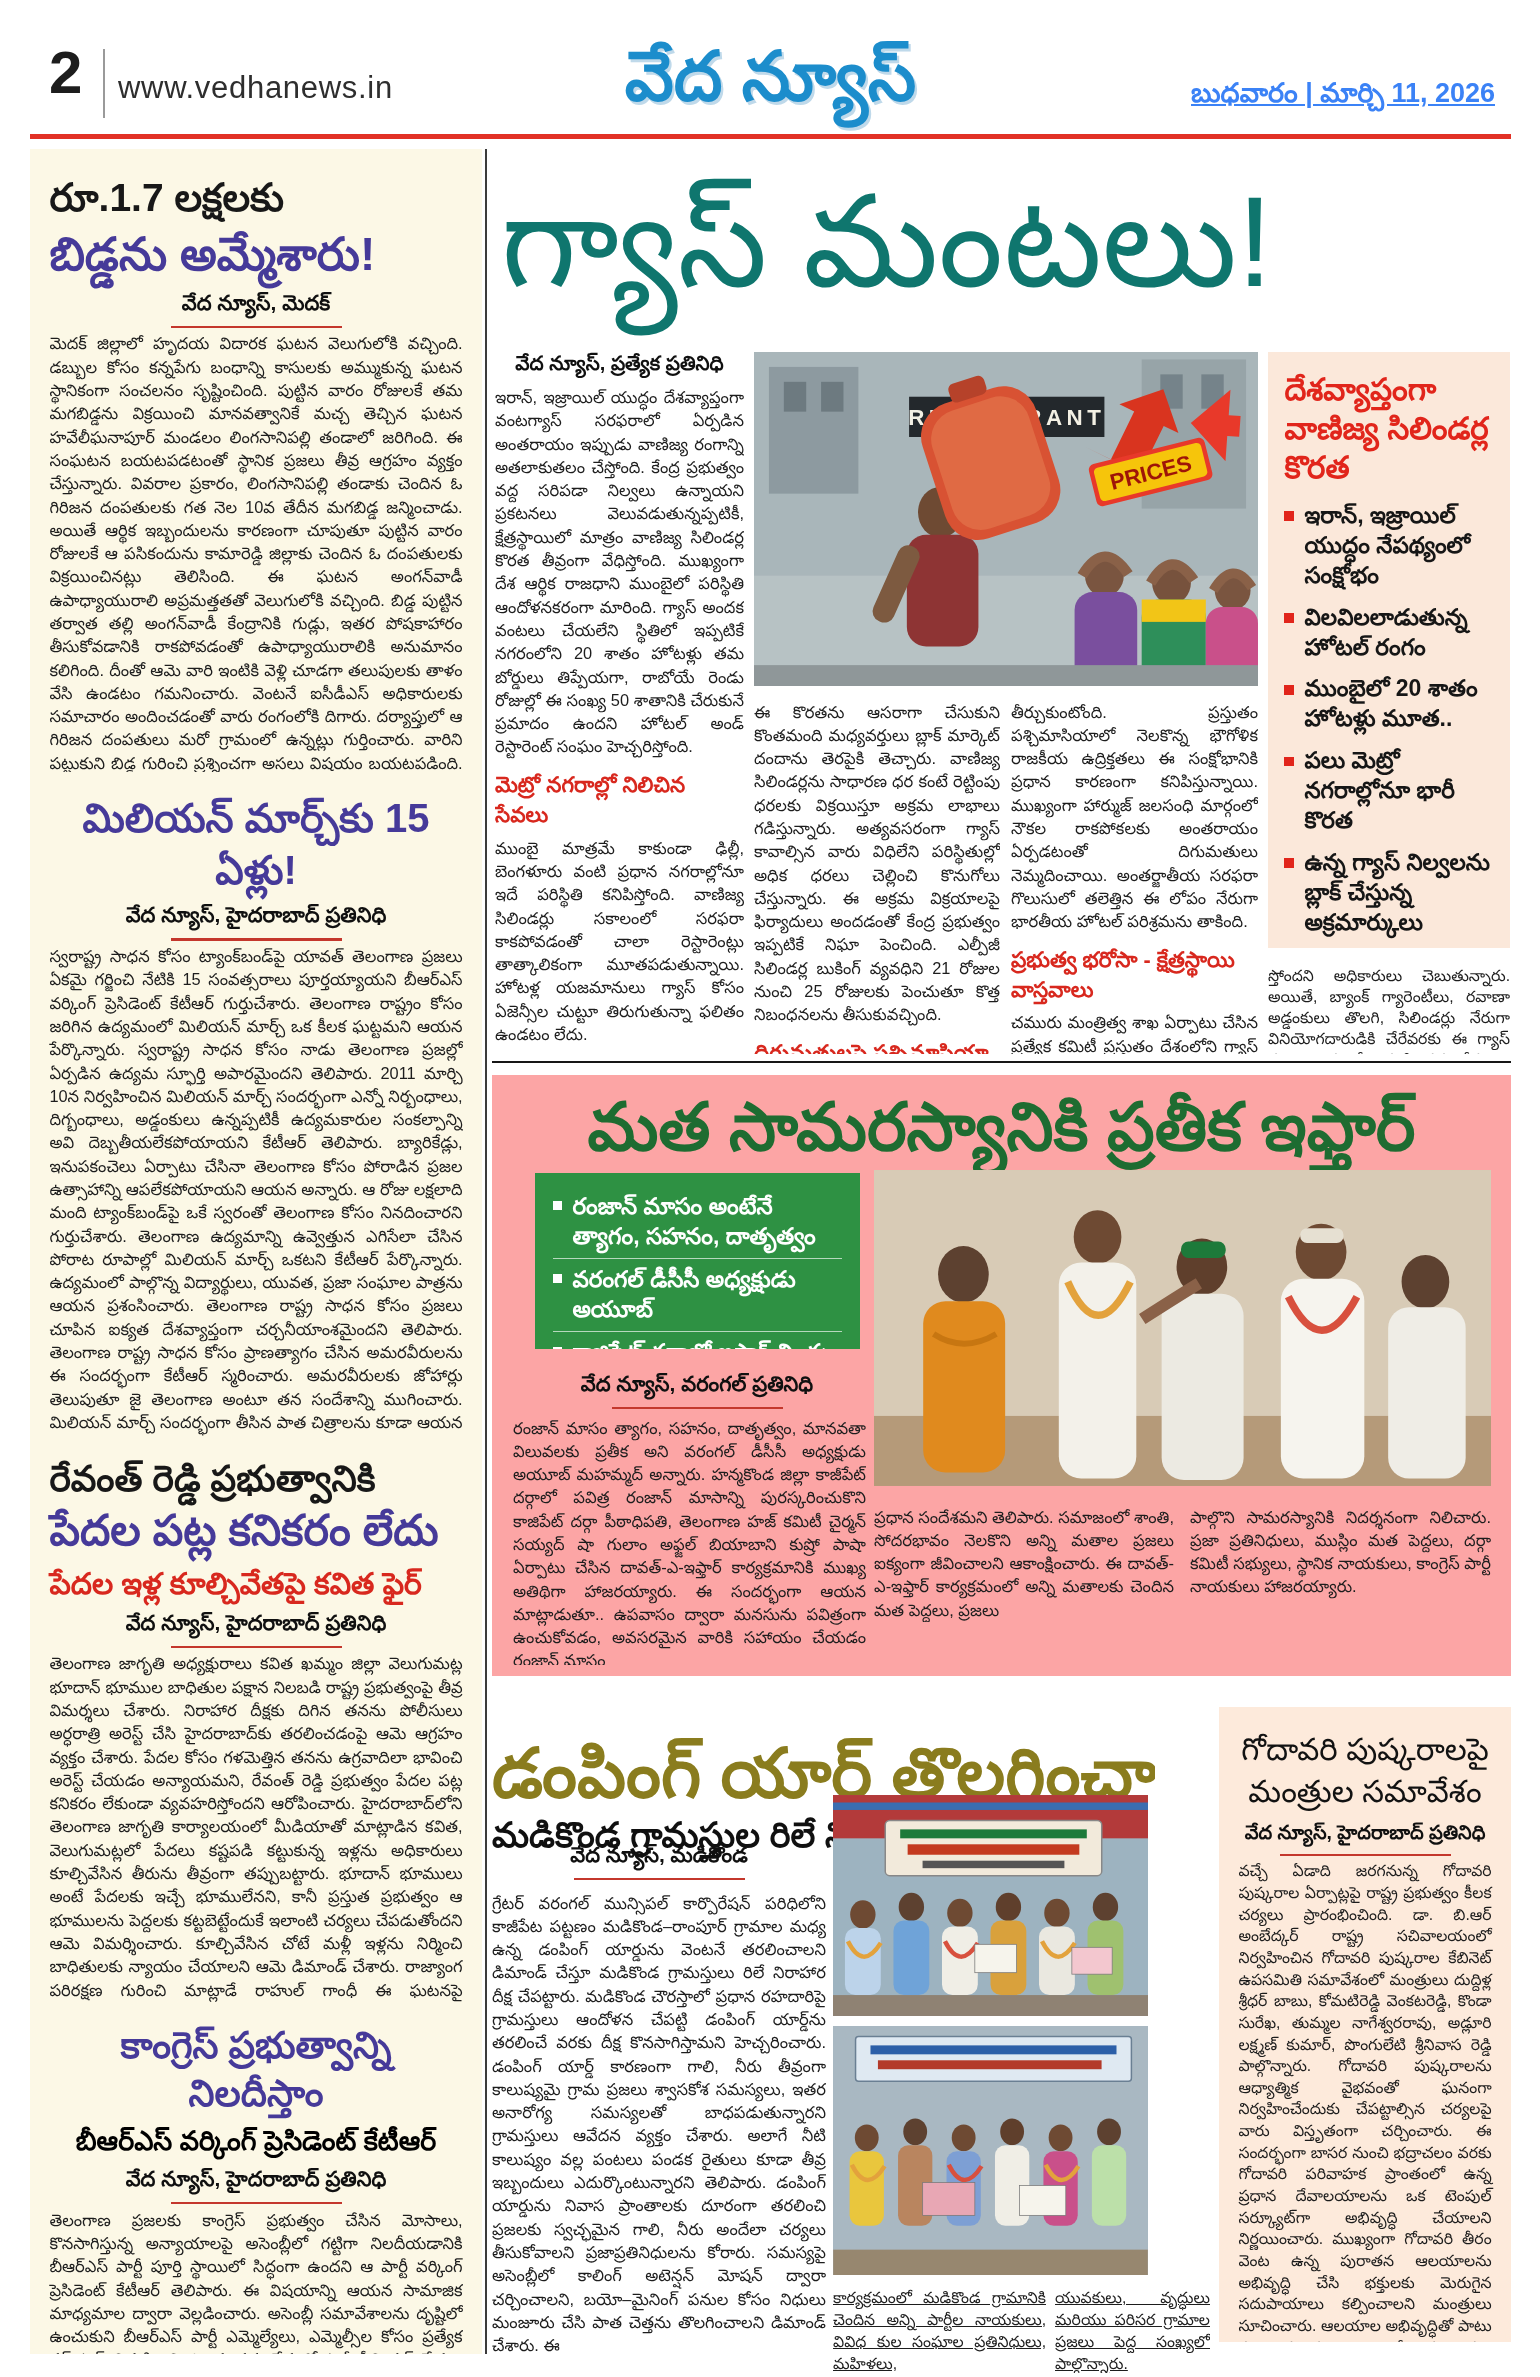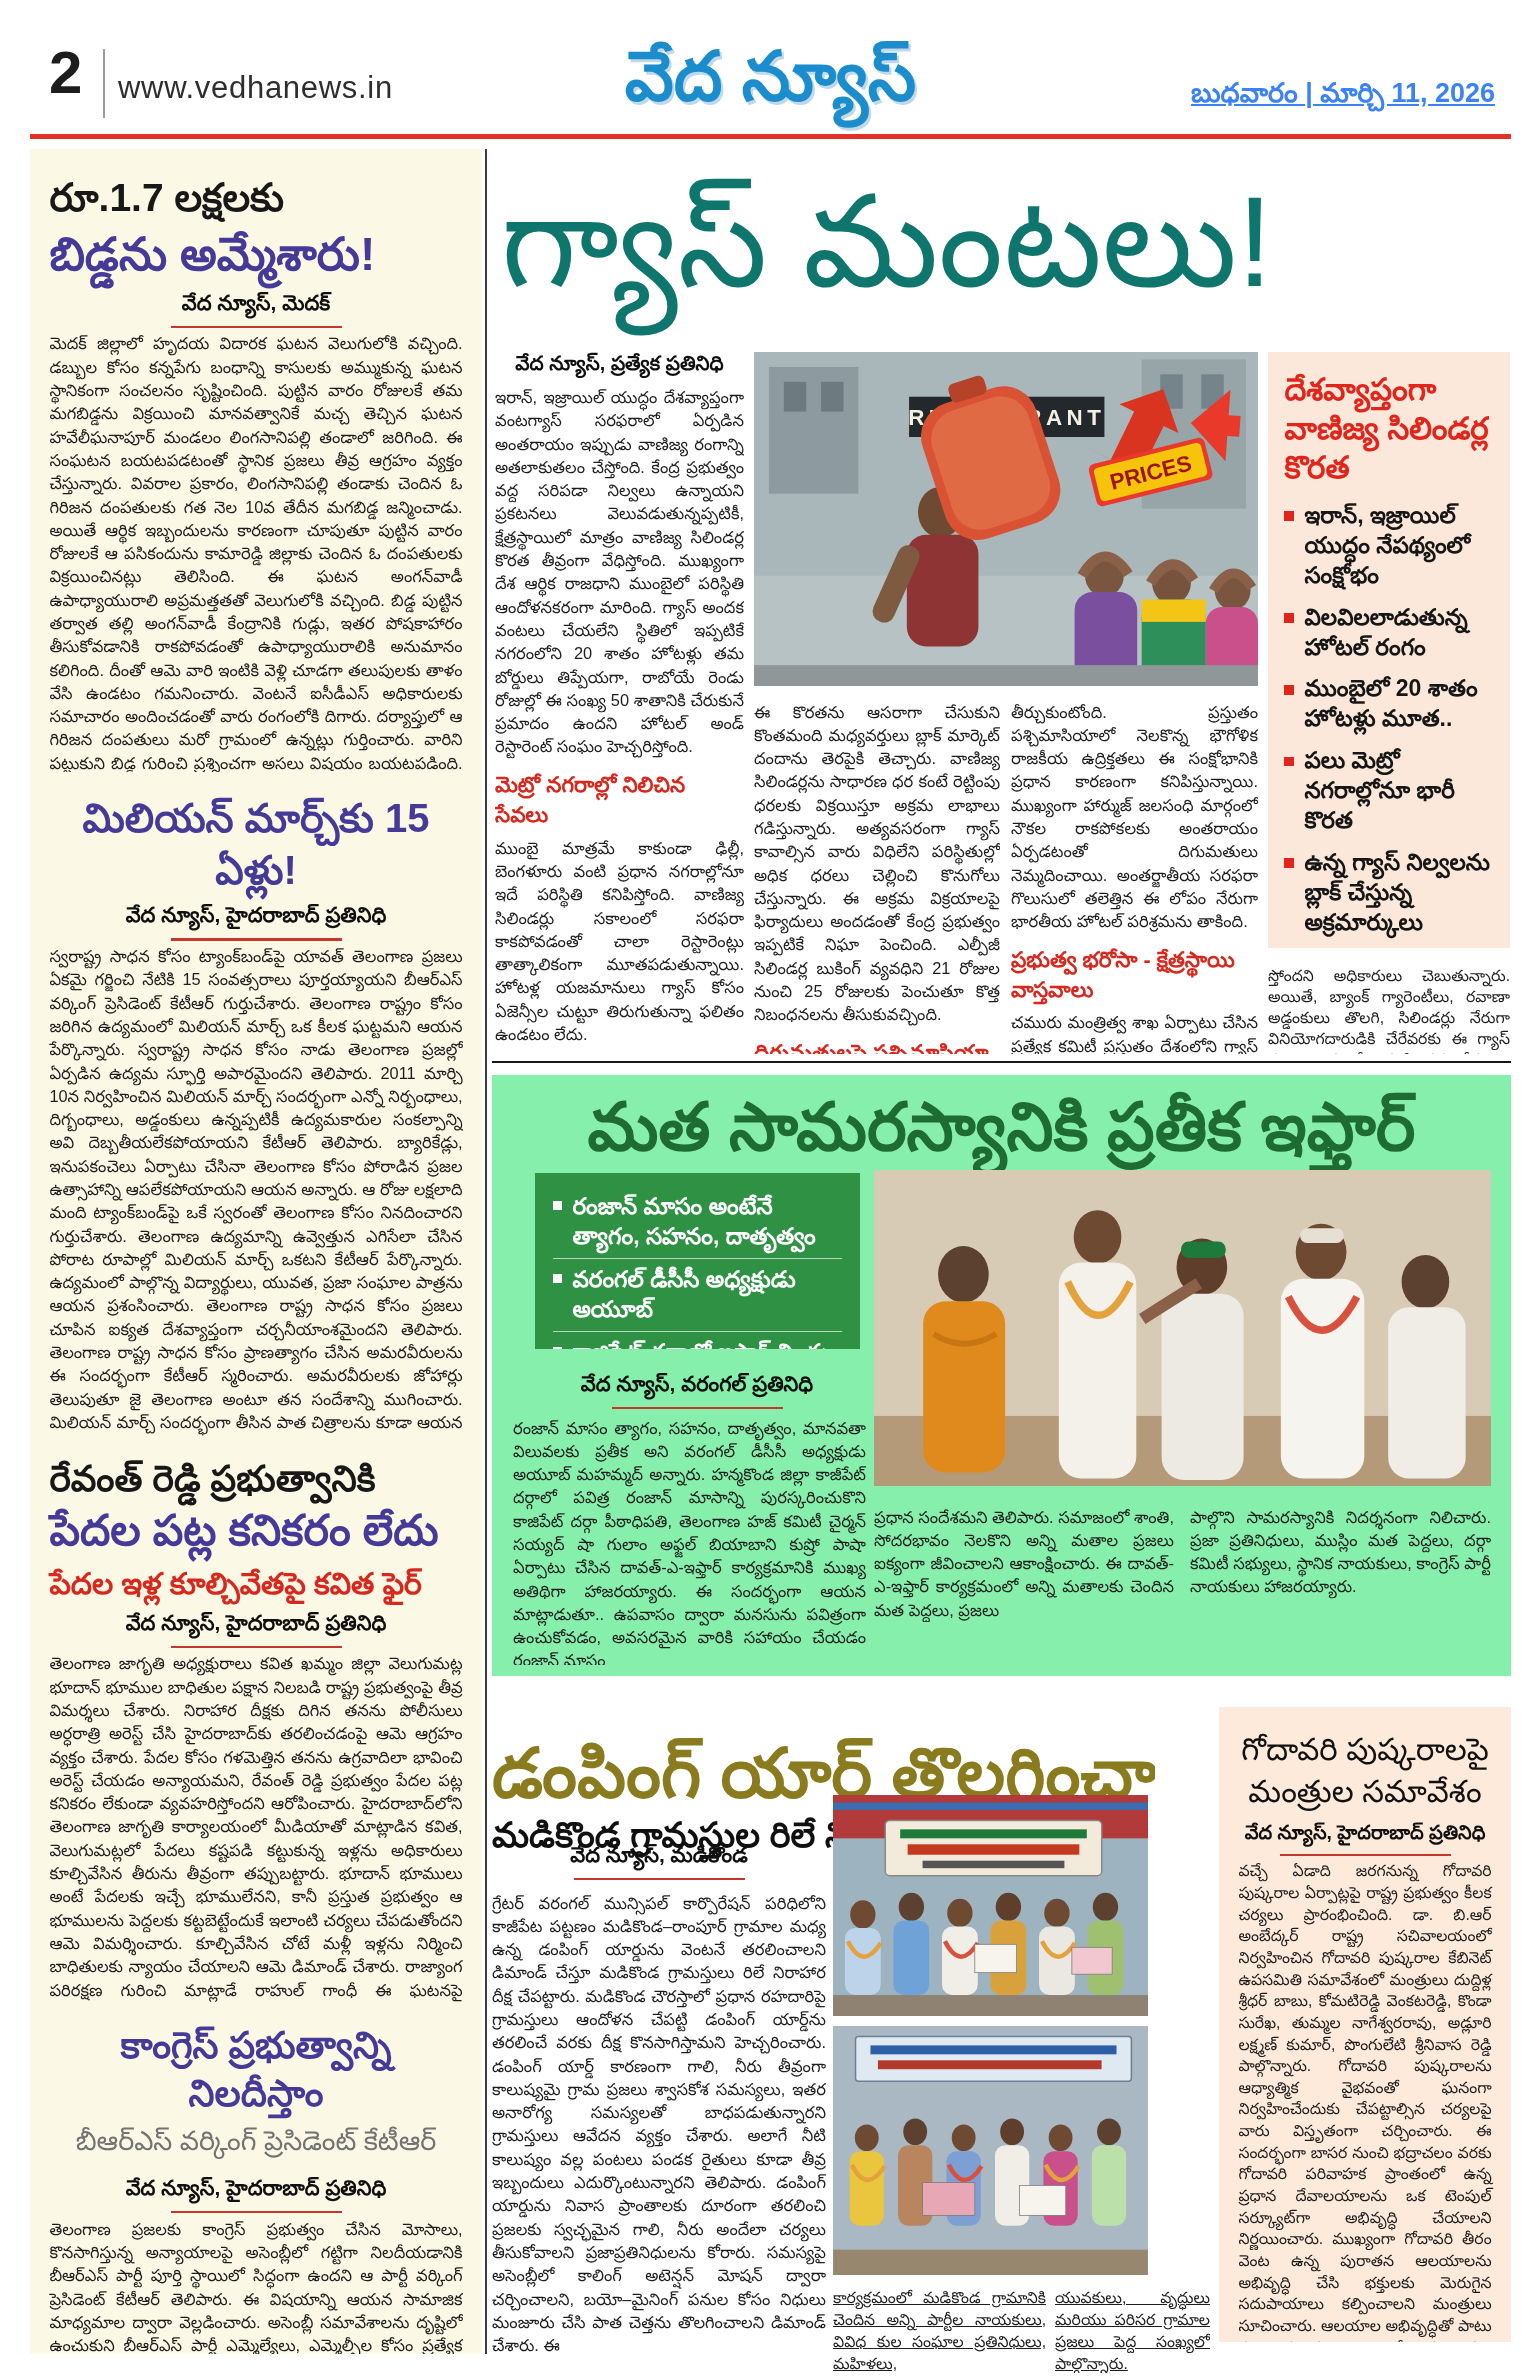--- a/index.html
+++ b/index.html
@@ -22,21 +22,21 @@
   .byline::after{content:"";display:block;width:171px;height:2.2px;background:#c4372c;margin:6px auto 0 auto;}
   .body-text{font-size:16.4px;line-height:1.42;text-align:justify;color:#1d1d1d;margin:4.5px 0 0 0;overflow:hidden;}
   .subhead-red{color:#d8281e;font-weight:800;}
   
   .left-col{position:absolute;left:30px;top:149px;width:452px;height:2205px;background:#fcf8e6;
     padding:25px 19.4px;box-sizing:border-box;overflow:hidden;}
   .a-kicker{font-size:39px;font-weight:800;color:#181818;line-height:1.25;margin:0;}
   .a-head-purple{font-size:46px;font-weight:800;color:#463a99;line-height:1.25;margin:3px 0 0 0;}
   .a-head-purple-c{font-size:40px;font-weight:800;color:#463a99;line-height:1.3;margin:19.4px 0 0 0;text-align:center;}
   .a-sub-red{font-size:30px;font-weight:800;color:#d8281e;line-height:1.3;margin:6px 0 0 0;}
-  .a-sub-red-c{font-size:27px;font-weight:400;color:#737373;line-height:1.3;margin:6px 0 17px 0;text-align:center;}
+  .a-sub-red-c{font-size:27px;font-weight:700;color:#000000;line-height:1.3;margin:6px 0 8px 0;text-align:center;}
   .h-clip1{height:440px;} .h-clip2{height:492px;} .h-clip3{height:350px;} .h-clip4{height:320px;}
   
   .gas-headline{position:absolute;left:501px;top:149px;width:1002px;height:195px;text-align:left;
     font-size:128px;line-height:186px;font-weight:400;color:#0f766e;white-space:nowrap;overflow:hidden;}
   .gas-col{position:absolute;overflow:hidden;}
   .gas-byline{font-weight:700;font-size:20px;color:#101010;text-align:center;margin:0 0 6px 0;}
   .col-sub{font-size:21.6px;margin:13.4px 0 4.5px 0;}
   .gcol1{left:495px;top:352px;width:249px;height:704px;}
   .gphoto{position:absolute;left:754px;top:352px;width:504px;height:334px;background:#b9c4c6;overflow:hidden;}
   .gcol2{left:754px;top:696px;width:246px;height:358px;}
@@ -45,21 +45,21 @@
   .gcol4 .body-text{font-size:15.7px;line-height:1.35;}
   .sidebar{position:absolute;left:1268px;top:352px;width:242px;height:596px;background:#fbe8da;
     padding:19.4px 16.4px;box-sizing:border-box;overflow:hidden;}
   .sb-title{font-size:31px;font-weight:800;color:#e1251b;line-height:1.25;margin:0;}
   .sb-list{list-style:none;margin:13.4px 0 0 0;padding:0;}
   .sb-item{display:flex;gap:10.4px;margin:0 0 12px 0;}
   .sb-sq{flex:0 0 9.7px;width:9.7px;height:9.7px;background:#e1251b;margin-top:10.4px;}
   .sb-txt{font-size:23px;font-weight:700;color:#161616;line-height:1.3;}
   .hline{position:absolute;left:492px;top:1061px;width:1019px;height:2.2px;background:#161616;}
   
-  .iftar{position:absolute;left:492px;top:1075px;width:1019px;height:601px;background:#86efac;overflow:hidden;}
+  .iftar{position:absolute;left:492px;top:1075px;width:1019px;height:601px;background:#fca5a5;overflow:hidden;}
   .if-head{position:absolute;left:0;top:13.4px;width:100%;text-align:center;font-size:67px;font-weight:800;color:#1e6c31;white-space:nowrap;}
   .if-box{position:absolute;left:43px;top:98px;width:325px;height:176px;background:#2e9143;color:#fff;
     padding:13.4px 18px;box-sizing:border-box;overflow:hidden;}
   .if-bullet{display:flex;gap:10.4px;padding:6px 0;border-bottom:1.5px solid rgba(255,255,255,.65);}
   .if-bullet:last-child{border-bottom:none;}
   .if-sq{flex:0 0 9px;width:9px;height:9px;background:#fff;margin-top:9px;}
   .if-btxt{font-size:23px;font-weight:700;line-height:1.3;}
   .if-byline{position:absolute;left:30px;top:289px;width:350px;}
   .if-col1{position:absolute;left:21px;top:337px;width:353px;height:253px;overflow:hidden;}
   .if-photo{position:absolute;left:382px;top:95px;width:617px;height:316px;background:#cbb9a2;overflow:hidden;}

